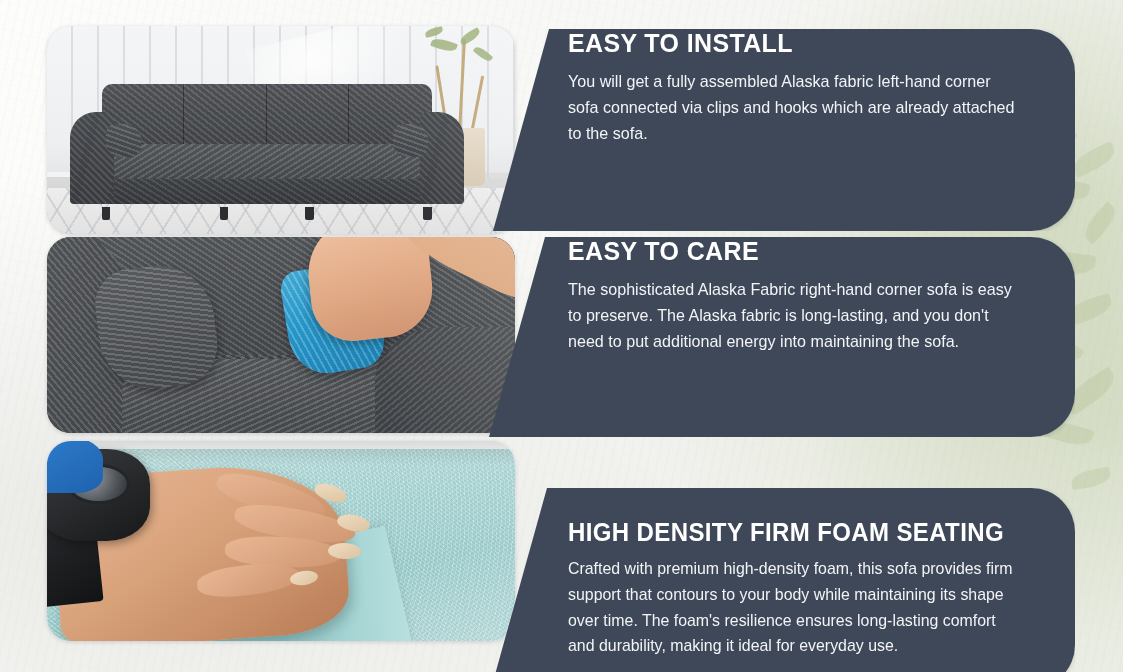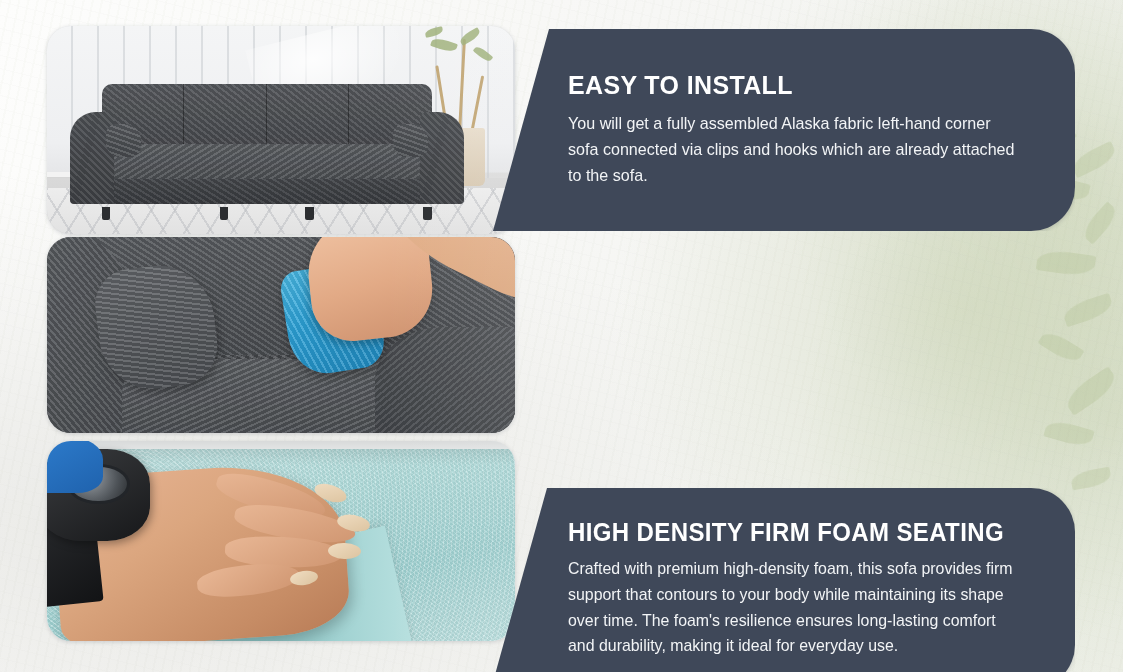--- a/index.html
+++ b/index.html
@@ -86,21 +86,20 @@
   }
 
   .info-inner {
     position: absolute;
     left: 151px;
     right: 42px;
     top: 0;
     bottom: 0;
     display: flex;
     flex-direction: column;
-    justify-content: center;
   }
 
   .info h2 {
     color: #ffffff;
     font-size: 26px;
     font-weight: 700;
     letter-spacing: .4px;
     line-height: 1.12;
     margin-bottom: 11px;
     font-stretch: condensed;
@@ -454,20 +453,26 @@
         <div class="w-seat"></div>
         <div class="w-pillow"></div>
         <div class="w-armR"></div>
         <div class="w-cloth"></div>
         <div class="w-hand"></div>
         <div class="w-forearm"></div>
       </div>
       <div class="photo-veil"></div>
     </div>
 
+    <div class="info">
+      <div class="info-inner">
+        <h2>EASY TO CARE</h2>
+        <p>The sophisticated Alaska Fabric right-hand corner sofa is easy to preserve. The Alaska fabric is long-lasting, and you don't need to put additional energy into maintaining the sofa.</p>
+      </div>
+    </div>
   </section>
 
   <section class="feature-row" id="row-foam">
 
     <div class="photo">
       <div class="scene-foam">
         <div class="f-block"></div>
         <div class="f-edge"></div>
         <div class="f-top-shadow"></div>
 

